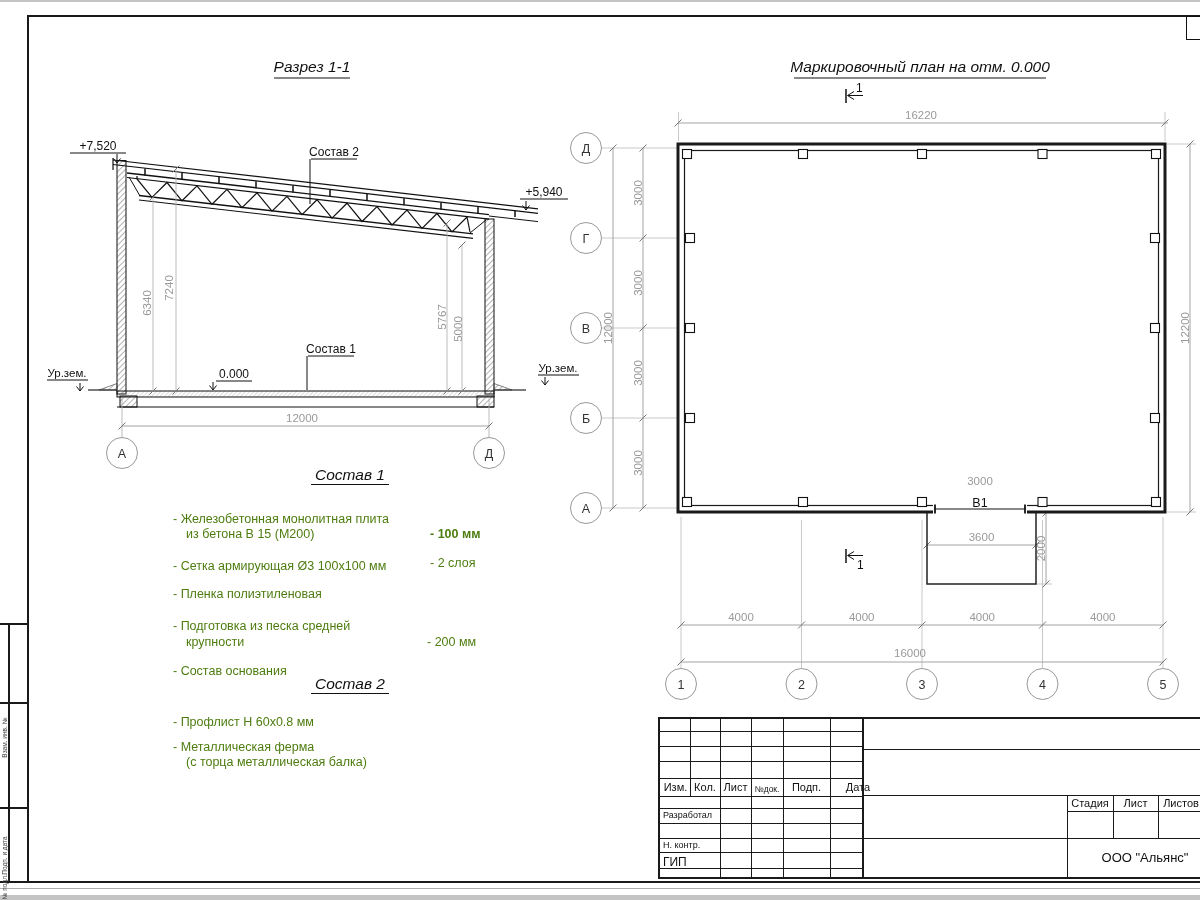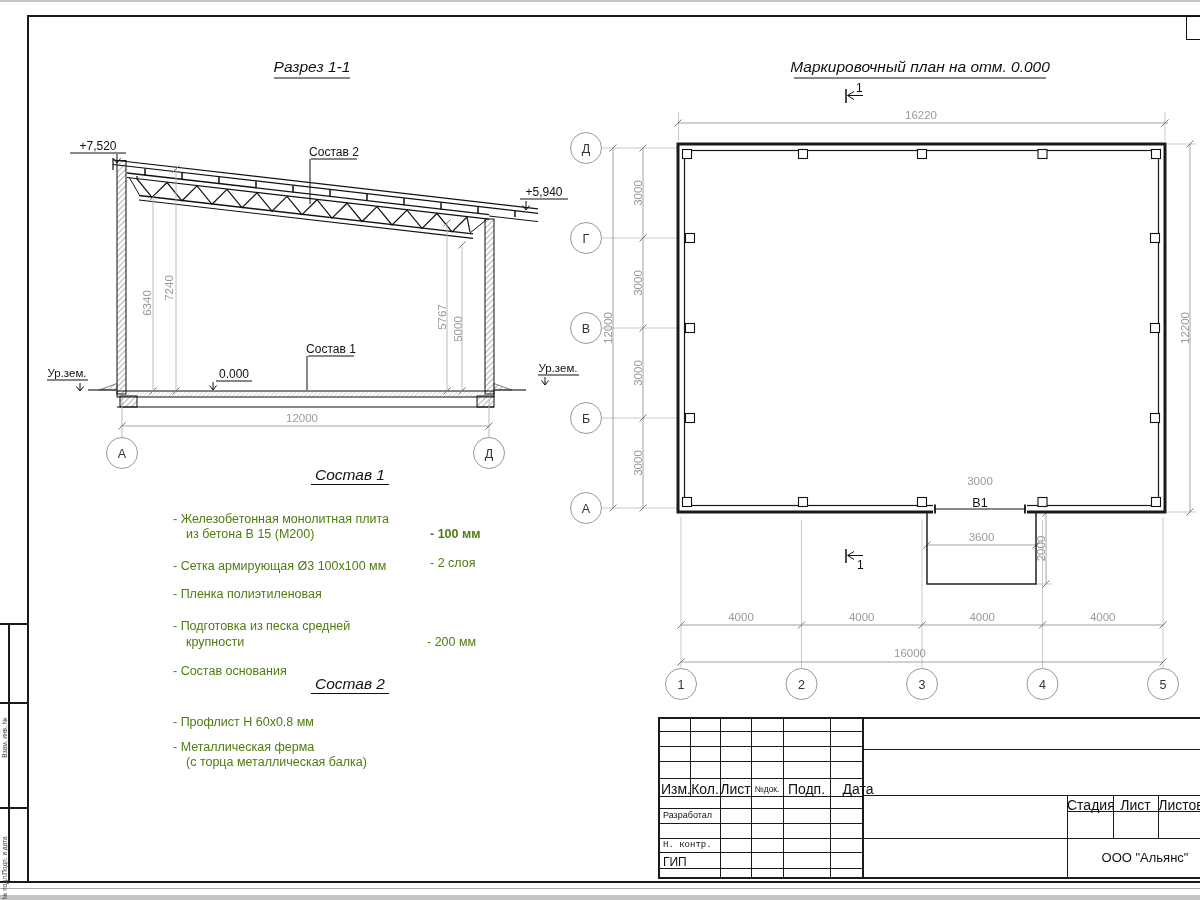--- a/index.html
+++ b/index.html
@@ -5,21 +5,21 @@
   * { margin:0; padding:0; box-sizing:border-box; }
   html,body { width:1200px; height:900px; background:#ffffff; overflow:hidden;
               font-family:"Liberation Sans", sans-serif; }
   #page { position:absolute; left:0; top:0; width:1200px; height:900px; background:#fff; }
   .ln { position:absolute; background:#1a1a1a; }
   .gln { position:absolute; background:#c4c4c4; }
   .txt { position:absolute; color:#4d7c0f; font-size:12.5px; white-space:nowrap; }
   .list-title { position:absolute; font-style:italic; font-size:15.5px; color:#111; text-align:center; }
   .list-title span { border-bottom:1px solid #111; padding:0 4px 1px 4px; }
   .tb-txt { position:absolute; color:#111; white-space:nowrap; overflow:hidden; }
-  .tb-head { font-size:14px; text-align:center; }
+  .tb-head { font-size:11px; text-align:center; }
   .rot-strip { position:absolute; transform:rotate(-90deg) translate(-100%,0); transform-origin:0 0;
                font-size:6.5px; color:#444; text-align:center; height:9px; line-height:9px; white-space:nowrap; }
   svg text { font-family:"Liberation Sans", sans-serif; }
   .dim  { font-size:11.5px; fill:#9a9a9a; }
   .bub  { font-size:12.5px; fill:#333; }
   .lbl  { font-size:12px; fill:#111; }
   .lbls { font-size:11.5px; fill:#111; }
   .ttl  { font-size:15.5px; font-style:italic; fill:#111; }
 </style>
 </head>
@@ -301,20 +301,20 @@
   <div class="ln" style="left:1113px;top:795px;width:1px;height:43px;"></div>
   <div class="ln" style="left:1158px;top:795px;width:1px;height:43px;"></div>
 
   <div class="tb-txt tb-head" style="left:661px;top:781px;width:29px;">Изм.</div>
   <div class="tb-txt tb-head" style="left:690px;top:781px;width:30px;">Кол.</div>
   <div class="tb-txt tb-head" style="left:720px;top:781px;width:31px;">Лист</div>
   <div class="tb-txt tb-head" style="left:751px;top:784px;width:32px;font-size:8.5px;">№док.</div>
   <div class="tb-txt tb-head" style="left:783px;top:781px;width:47px;">Подп.</div>
   <div class="tb-txt tb-head" style="left:830px;top:781px;width:56px;">Дата</div>
   <div class="tb-txt" style="left:663px;top:810px;font-size:9px;">Разработал</div>
-  <div class="tb-txt" style="left:663px;top:840px;font-size:9px;font-family:Liberation Mono, monospace;">Н. контр.</div>
+  <div class="tb-txt" style="left:663px;top:840px;font-size:9px;">Н. контр.</div>
   <div class="tb-txt" style="left:663px;top:855px;font-size:12px;">ГИП</div>
   <div class="tb-txt tb-head" style="left:1067px;top:797px;width:46px;">Стадия</div>
   <div class="tb-txt tb-head" style="left:1113px;top:797px;width:45px;">Лист</div>
   <div class="tb-txt tb-head" style="left:1158px;top:797px;width:46px;">Листов</div>
   <div class="tb-txt" style="left:1067px;top:850px;width:156px;font-size:13px;text-align:center;">ООО "Альянс"</div>
 
 </div>
 
 </body></html>

